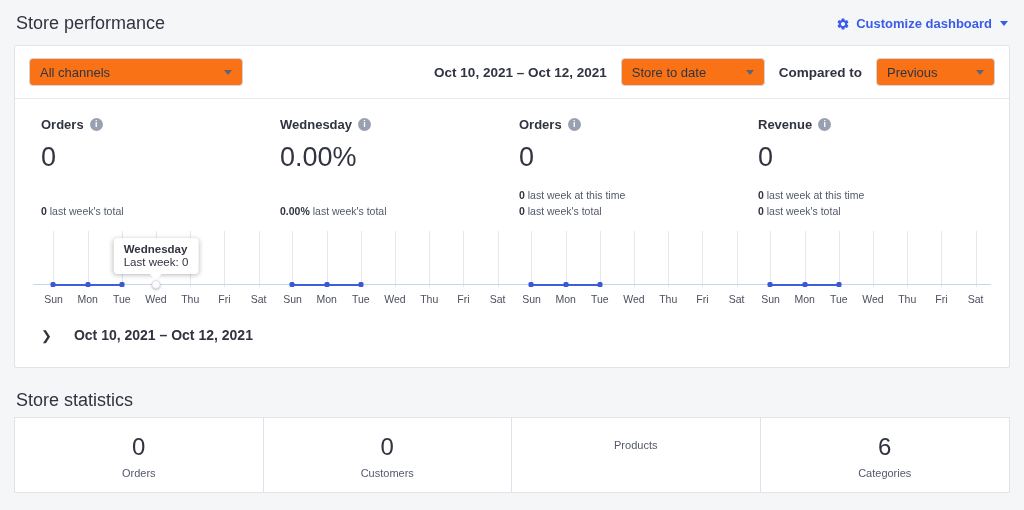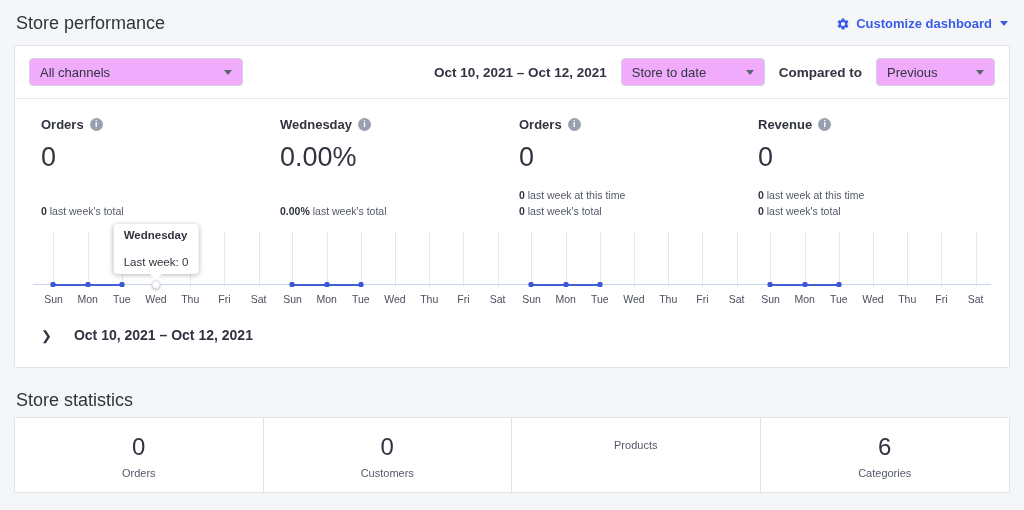--- a/index.html
+++ b/index.html
@@ -30,21 +30,21 @@
     margin:0 14px; background:#fff;
     border:1px solid #e0e3e8; border-radius:2px;
   }
   .filter-bar {
     display:flex; align-items:center;
     padding:12px 14px; border-bottom:1px solid #e6e8ec;
   }
   .filter-right { margin-left:auto; display:flex; align-items:center; gap:14px; }
   .select {
     display:flex; align-items:center; justify-content:space-between;
-    background:#f0abfc; border:1px solid #d0d4dc; border-radius:4px;
+    background:#f97316; border:1px solid #d0d4dc; border-radius:4px;
     padding:5px 10px; font-size:13px; color:#313440; cursor:pointer; height:28px;
   }
   .select .caret {
     width:0; height:0; margin-left:8px;
     border-left:4px solid transparent; border-right:4px solid transparent;
     border-top:5px solid #5f6472;
   }
   .sel-channels { width:214px; }
   .sel-period  { width:144px; }
   .sel-compare { width:119px;  }
@@ -96,21 +96,21 @@
     background:#fff; border-radius:4px; padding:5px 10px 6px 10px;
     box-shadow:0 1px 5px rgba(0,0,0,.28); white-space:nowrap; z-index:3;
   }
   .chart-tooltip::after {
     content:""; position:absolute; left:50%; bottom:-6px; transform:translateX(-50%);
     width:0; height:0;
     border-left:6px solid transparent; border-right:6px solid transparent;
     border-top:6px solid #fff;
   }
   .tooltip-title { font-size:11.5px; font-weight:700; color:#313440; }
-  .tooltip-text  { font-size:11.5px; color:#313440; margin-top:15px; }
+  .tooltip-text  { font-size:11.5px; color:#313440; margin-top:1px; }
   .spark-labels { position:relative; height:16px; margin-top:4px; }
   .day-label {
     position:absolute; transform:translateX(-50%); top:2px;
     font-size:10.5px; color:#4b4f5e;
   }
   
   .expand-row {
     display:flex; align-items:center; padding:20px 26px 24px 26px; cursor:pointer;
   }
   .chevron-right { font-size:13px; color:#313440; line-height:1; }

